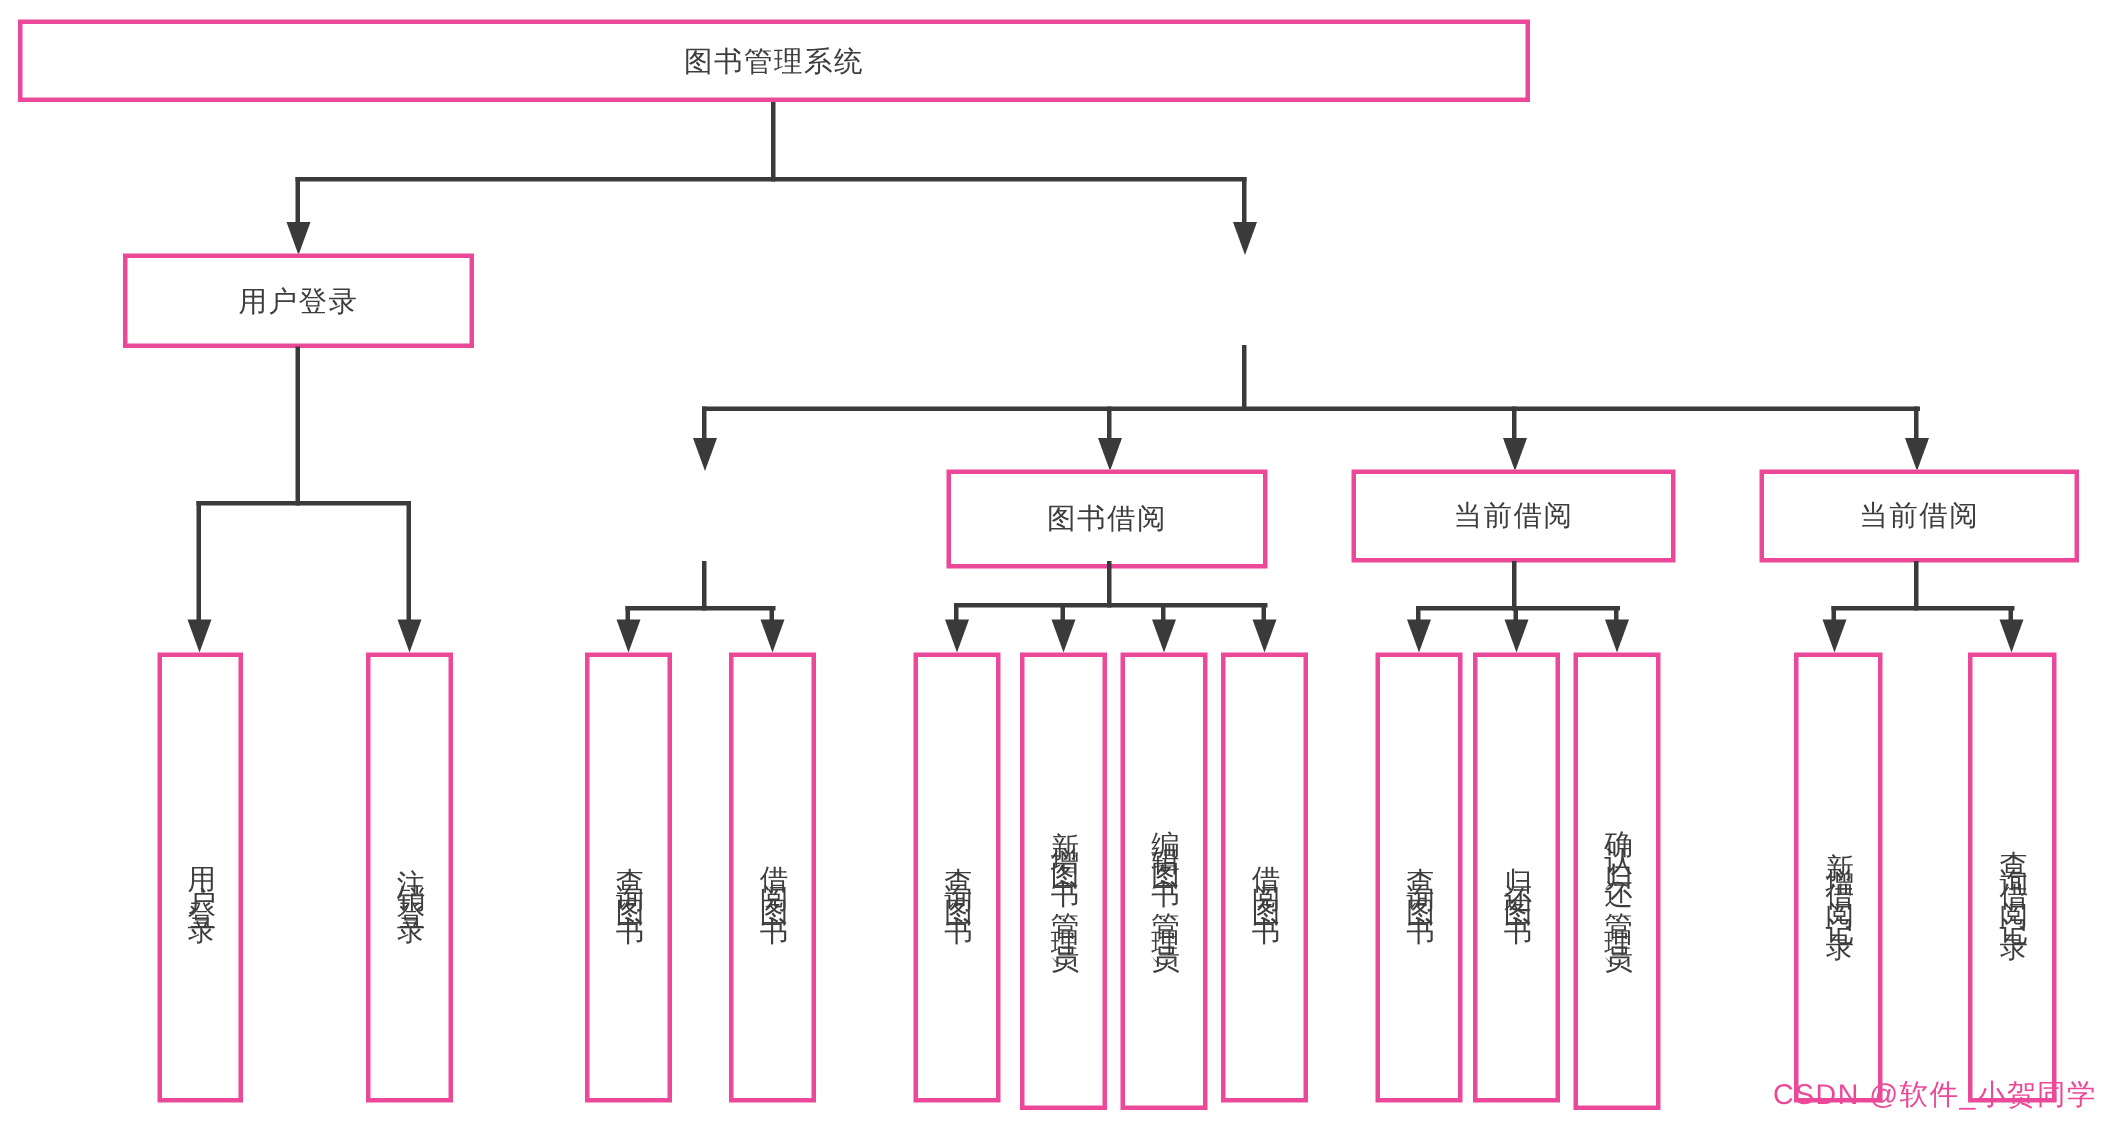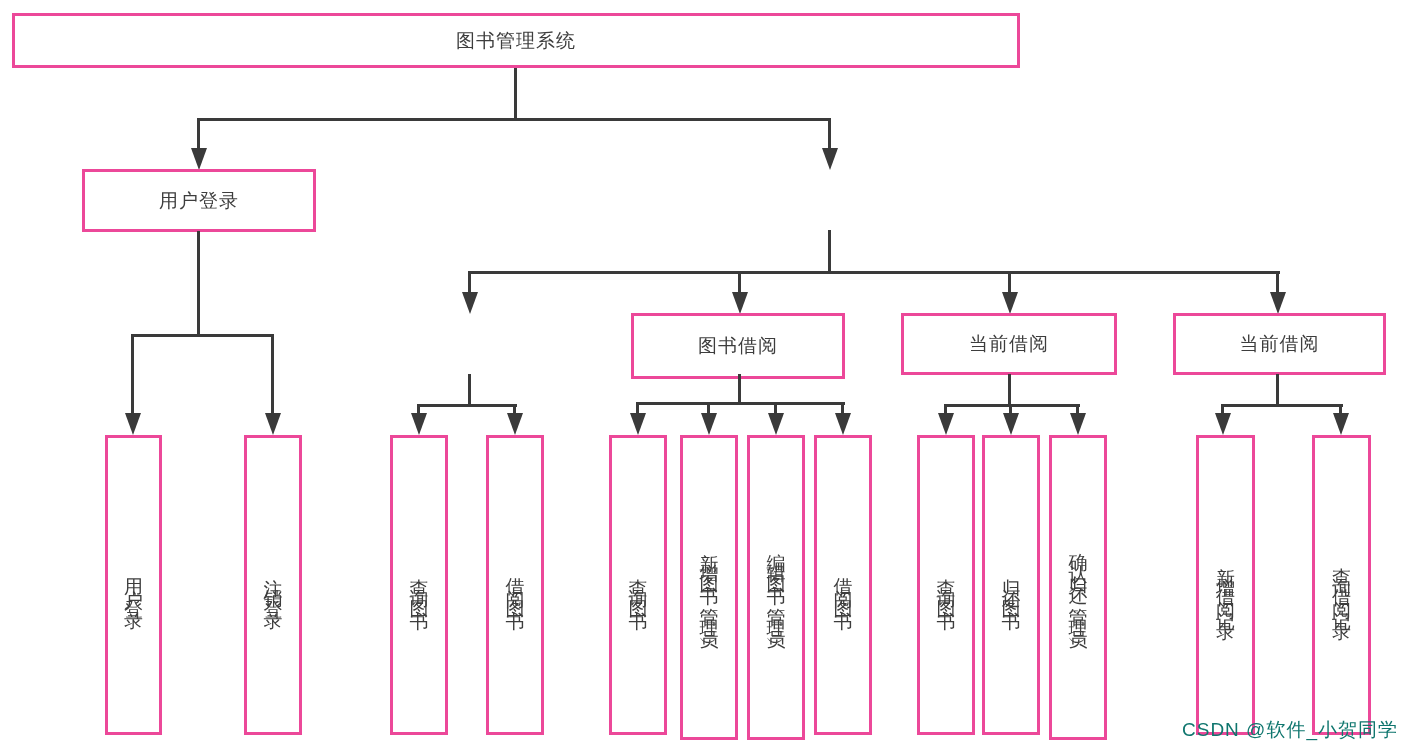--- a/index.html
+++ b/index.html
@@ -36,21 +36,21 @@
     position:absolute;
     width:0; height:0;
     border-left:8px solid transparent;
     border-right:8px solid transparent;
     border-top:22px solid #3a3a3a;
   }
   .watermark {
     position:absolute;
     left:1182px; top:717px;
     font-size:19px;
-    color:#0f766e;
+    color:#ec4899;
     letter-spacing:1px;
     white-space:nowrap;
     z-index:10;
   }
 </style>
 </head>
 <body>
 
 <div class="canvas">
 

